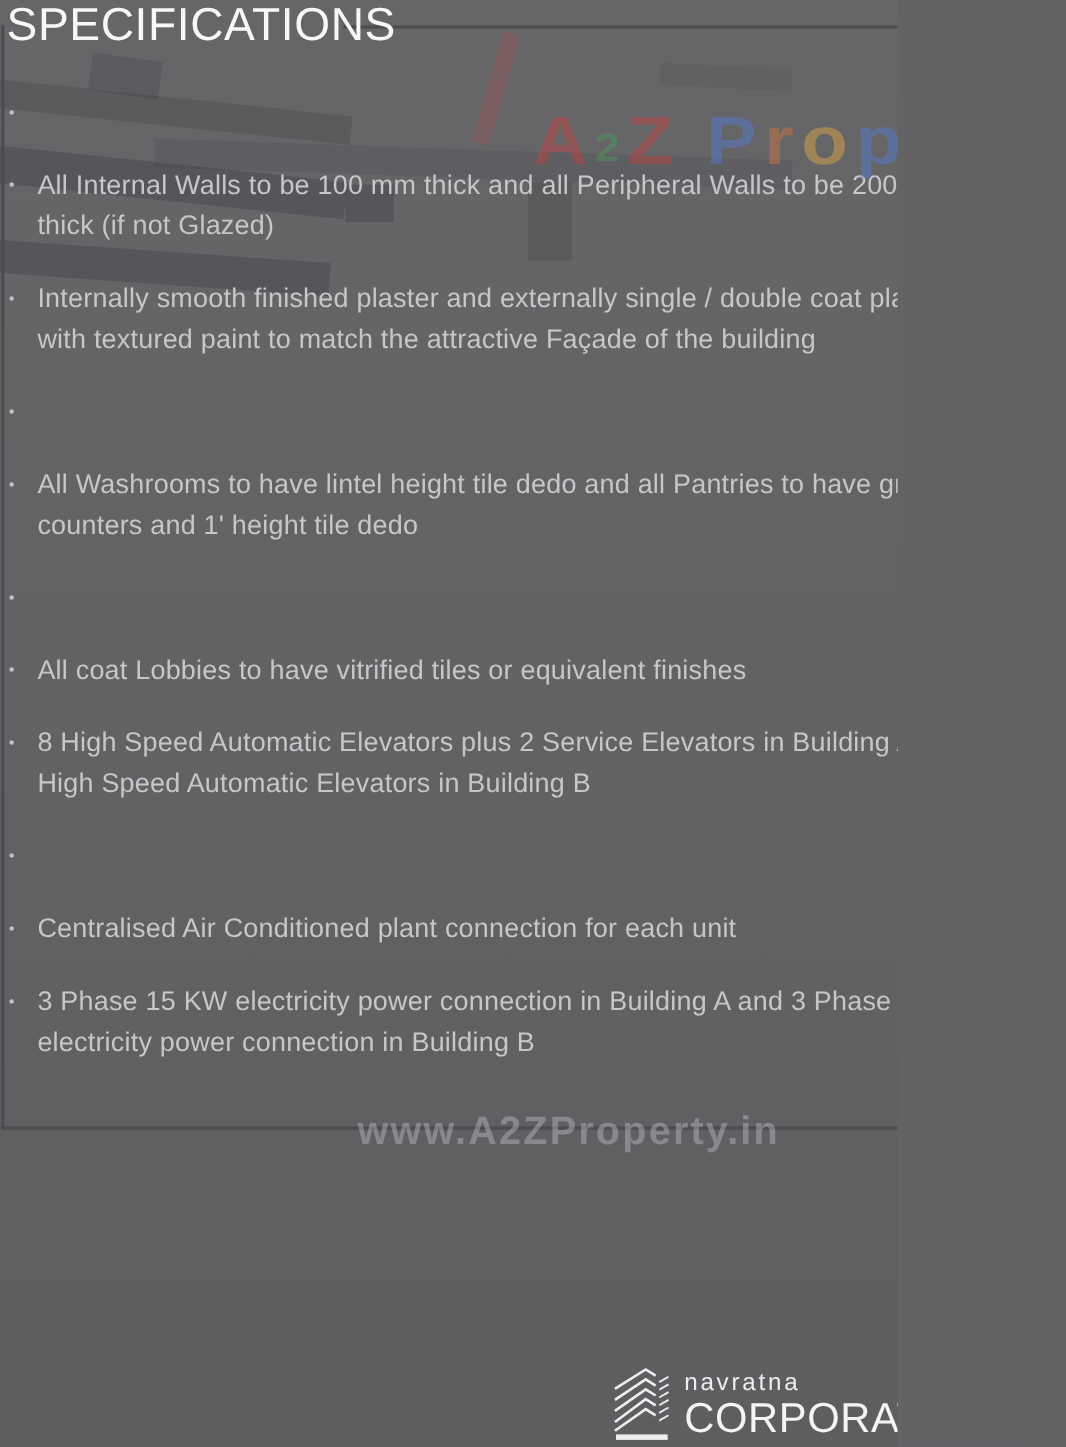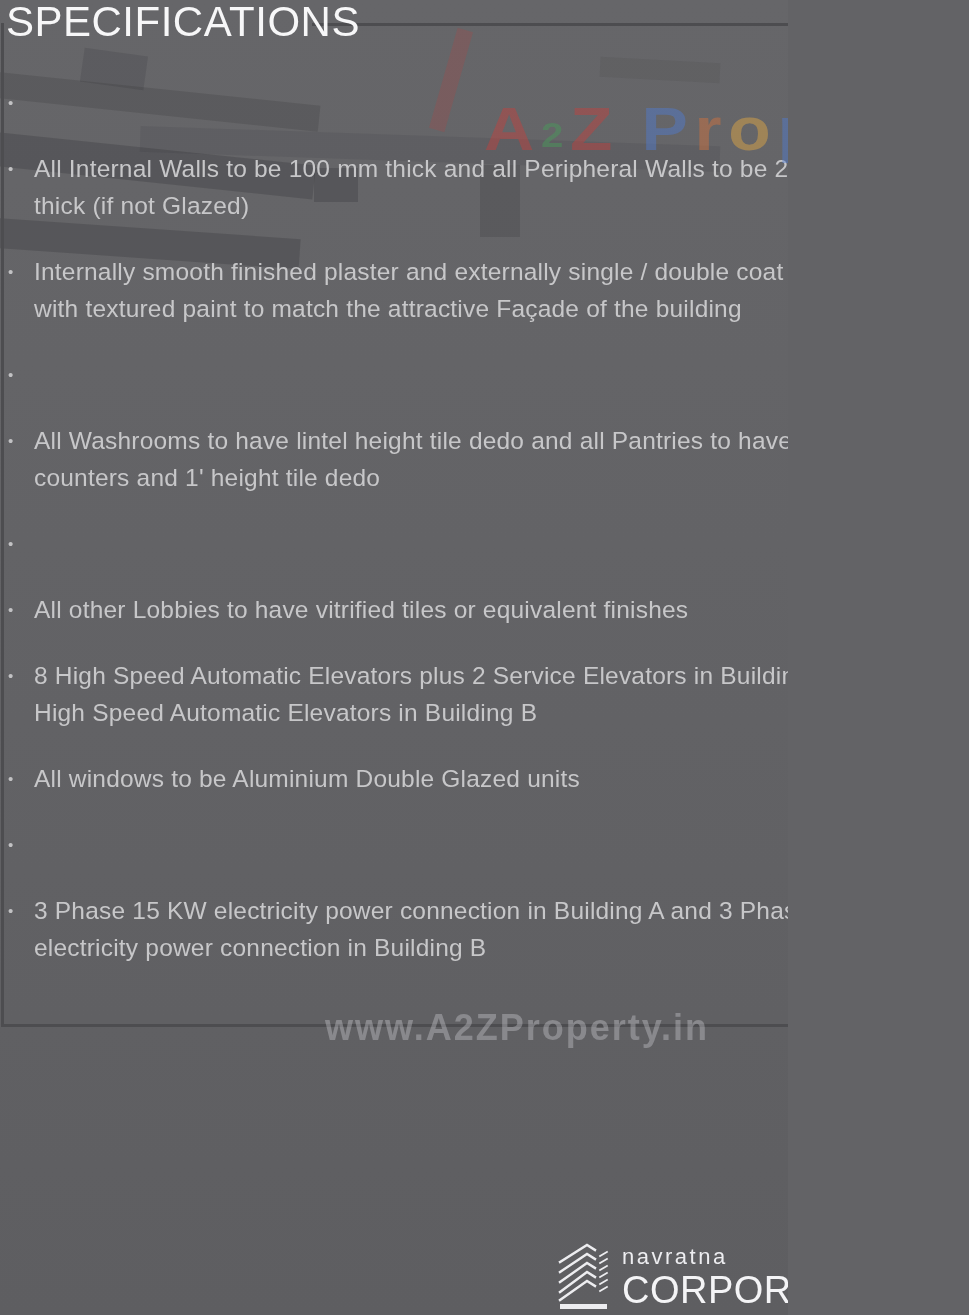--- a/index.html
+++ b/index.html
@@ -5,20 +5,21 @@
   html,body{margin:0;padding:0;}
   body{
     width:969px;height:1315px;overflow:hidden;
     font-family:"Liberation Sans","DejaVu Sans",sans-serif;
     background:#636366;
   }
   .stage{
     position:relative;width:788px;height:1315px;
     background:linear-gradient(180deg,#666669 0%,#626265 55%,#5e5e61 100%);
     overflow:hidden;
+    padding-left:28px;
   }
   
   .bg-art div{position:absolute;pointer-events:none;}
   .bgA{left:-20px;top:88px;width:340px;height:26px;background:rgba(35,35,40,.16);transform:rotate(6deg);}
   .bgB{left:-20px;top:148px;width:335px;height:34px;background:rgba(35,35,40,.22);transform:rotate(6deg);}
   .bgC{left:-20px;top:228px;width:320px;height:30px;background:rgba(35,35,40,.22);transform:rotate(4deg);}
   .bgD{left:140px;top:136px;width:580px;height:26px;background:rgba(35,35,40,.09);transform:rotate(2deg);}
   .bgE{left:314px;top:168px;width:44px;height:34px;background:rgba(35,35,40,.22);}
   .bgF{left:480px;top:165px;width:40px;height:72px;background:rgba(35,35,40,.16);}
   .bgG{left:82px;top:52px;width:64px;height:34px;background:rgba(35,35,40,.14);transform:rotate(8deg);}
@@ -123,32 +124,32 @@
       </li>
     <li>
         <span class="dot">•</span>
         <span class="txt">All Washrooms to have lintel height tile dedo and all Pantries to have granite counters and 1' height tile dedo</span>
       </li>
     <li>
         <span class="dot">•</span>
       </li>
     <li>
         <span class="dot">•</span>
-        <span class="txt">All other Lobbies to have vitrified tiles or equivalent finishes</span>
+        <span class="txt">All coat Lobbies to have vitrified tiles or equivalent finishes</span>
       </li>
     <li>
         <span class="dot">•</span>
         <span class="txt">8 High Speed Automatic Elevators plus 2 Service Elevators in Building A &amp; 8 High Speed Automatic Elevators in Building B</span>
       </li>
     <li>
         <span class="dot">•</span>
-        <span class="txt">All windows to be Aluminium Double Glazed units</span>
       </li>
     <li>
         <span class="dot">•</span>
+        <span class="txt">Centralised Air Conditioned plant connection for each unit</span>
       </li>
     <li>
         <span class="dot">•</span>
         <span class="txt">3 Phase 15 KW electricity power connection in Building A and 3 Phase 7.5 KW electricity power connection in Building B</span>
       </li>
   </ul>
 
   <div class="wm-top">
     <span style="color:rgba(206,62,58,0.42)">A</span><span style="color:rgba(72,158,90,0.46);font-size:0.58em;vertical-align:0.08em">2</span><span style="color:rgba(206,62,58,0.42)">Z</span><span style="color:rgba(80,125,210,0.46);margin-left:20px">P</span><span style="color:rgba(214,116,62,0.46)">r</span><span style="color:rgba(224,168,70,0.48)">o</span><span style="color:rgba(80,125,210,0.46)">p</span><span style="color:rgba(72,158,90,0.46)">e</span><span style="color:rgba(198,70,62,0.46)">r</span><span style="color:rgba(224,168,70,0.50)">t</span><span style="color:rgba(72,158,90,0.46)">y</span>
   </div>

